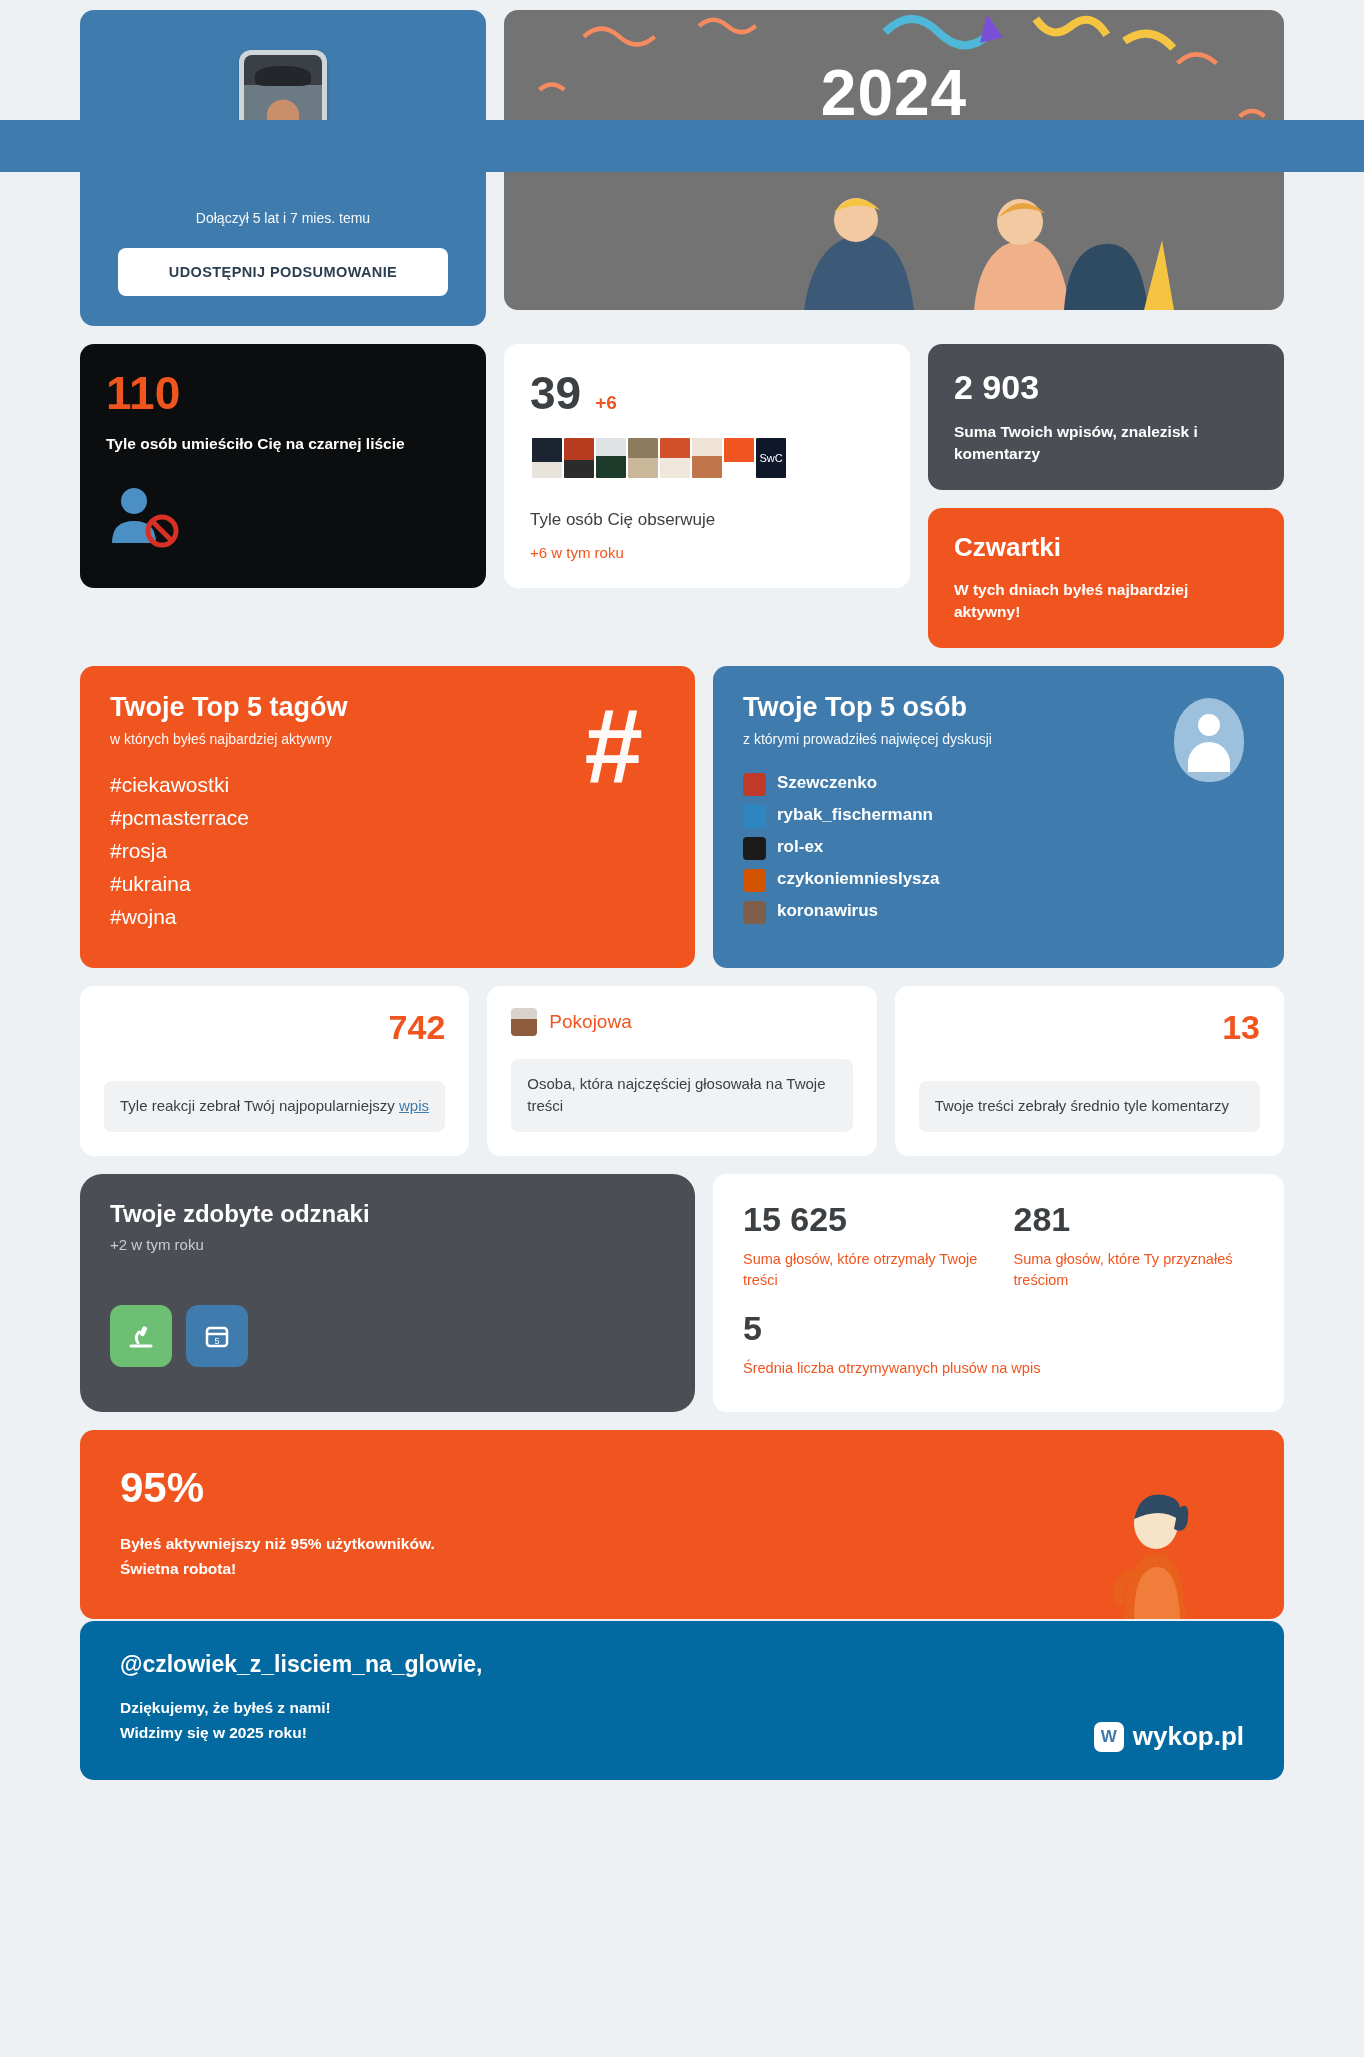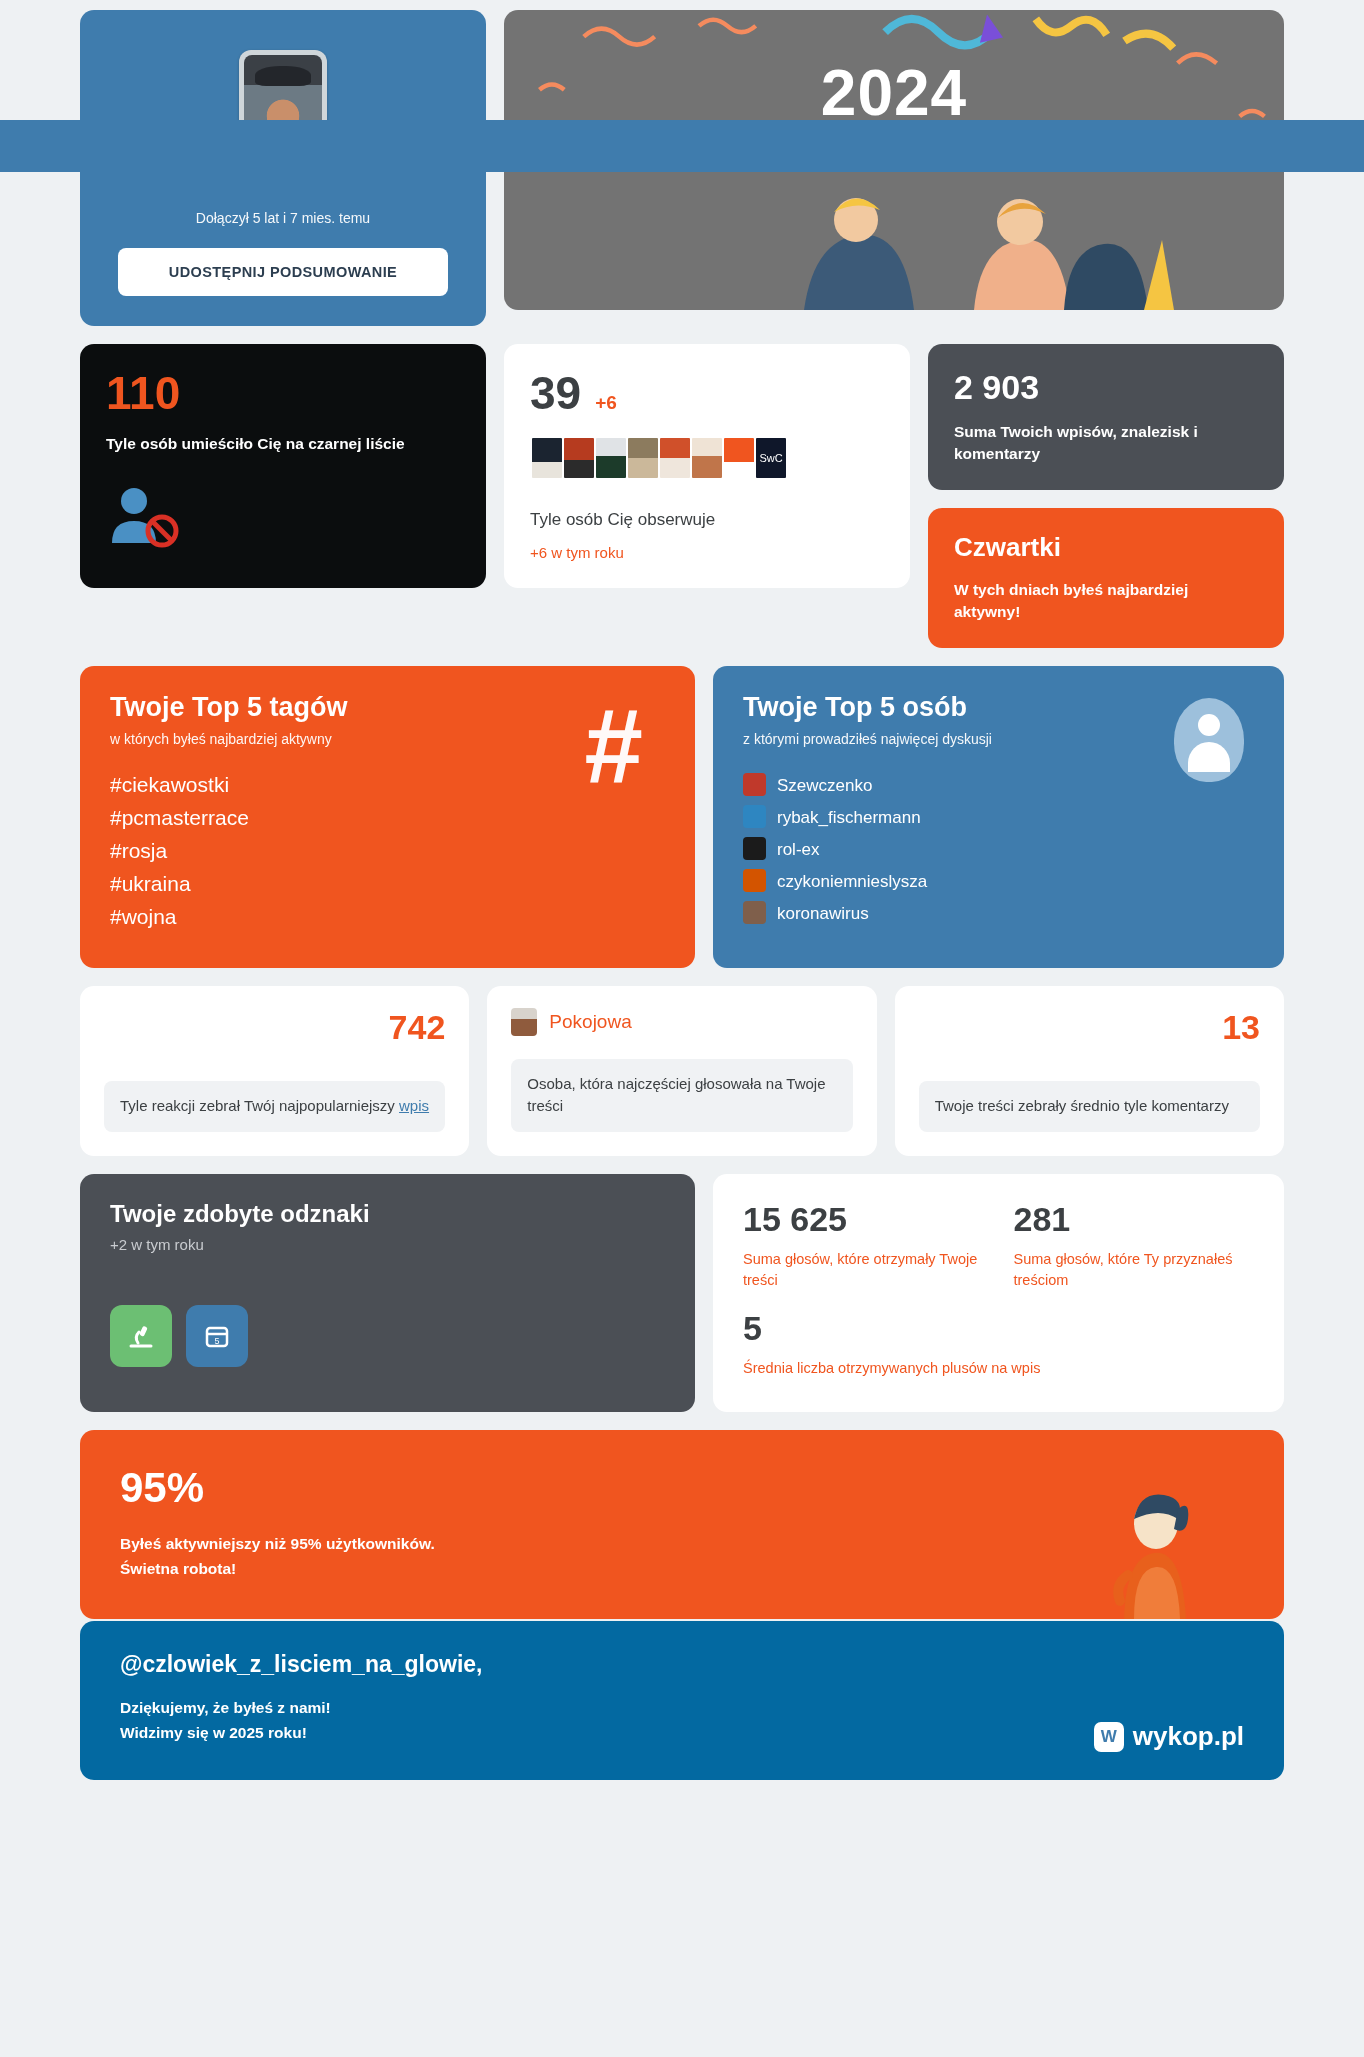--- a/index.html
+++ b/index.html
@@ -174,21 +174,21 @@
     line-height: 1; opacity: .97;
   }
   .people-card {
     flex: 1;
     background: #3f7cad;
     border-radius: 14px;
     padding: 26px 30px 30px 30px;
     position: relative;
     overflow: hidden;
   }
-  .person-row { display: flex; align-items: flex-end; gap: 11px; margin-bottom: 9px; }
+  .person-row { display: flex; align-items: flex-start; gap: 11px; margin-bottom: 9px; font-weight: bold; }
   .person-av { width: 23px; height: 23px; border-radius: 4px; flex: none; }
   .person-name { color: #fff; font-size: 17px; }
   .person-deco {
     position: absolute; right: 40px; top: 32px;
     width: 70px; height: 84px;
     background: #9dc0dc;
     border-radius: 50% 50% 46% 46%;
   }
   .person-deco::before{
     content:""; position:absolute; left:50%; top:16px; width:22px; height:22px;
@@ -223,21 +223,21 @@
   .mini-box a { color: #3f7cad; }
   .voter-head { display: flex; align-items: center; gap: 12px; }
   .voter-av { width: 26px; height: 28px; border-radius: 4px; }
   .voter-name { color: #f0551f; font-size: 19px; font-weight: normal; }
 
   
   .row5 { display: flex; gap: 18px; margin-top: 18px; }
   .badges-card {
     width: 615px;
     background: #4b4f55;
-    border-radius: 14px;
+    border-radius: 22px;
     padding: 26px 30px 30px 30px;
     min-height: 238px;
   }
   .badges-title { color: #fff; font-size: 24px; font-weight: bold; }
   .badges-sub { color: #c9ccd0; font-size: 15px; margin-top: 8px; }
   .badges-row { display: flex; gap: 14px; margin-top: 52px; }
   .badge-ico {
     width: 62px; height: 62px;
     border-radius: 12px;
     display: flex; align-items: center; justify-content: center;

